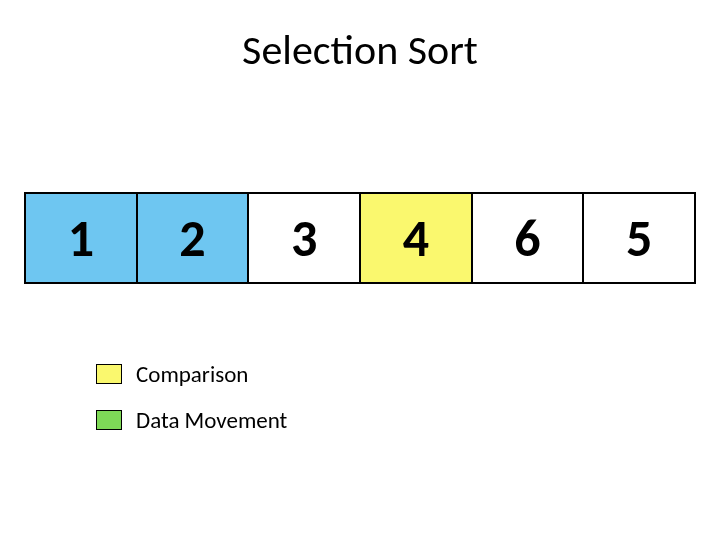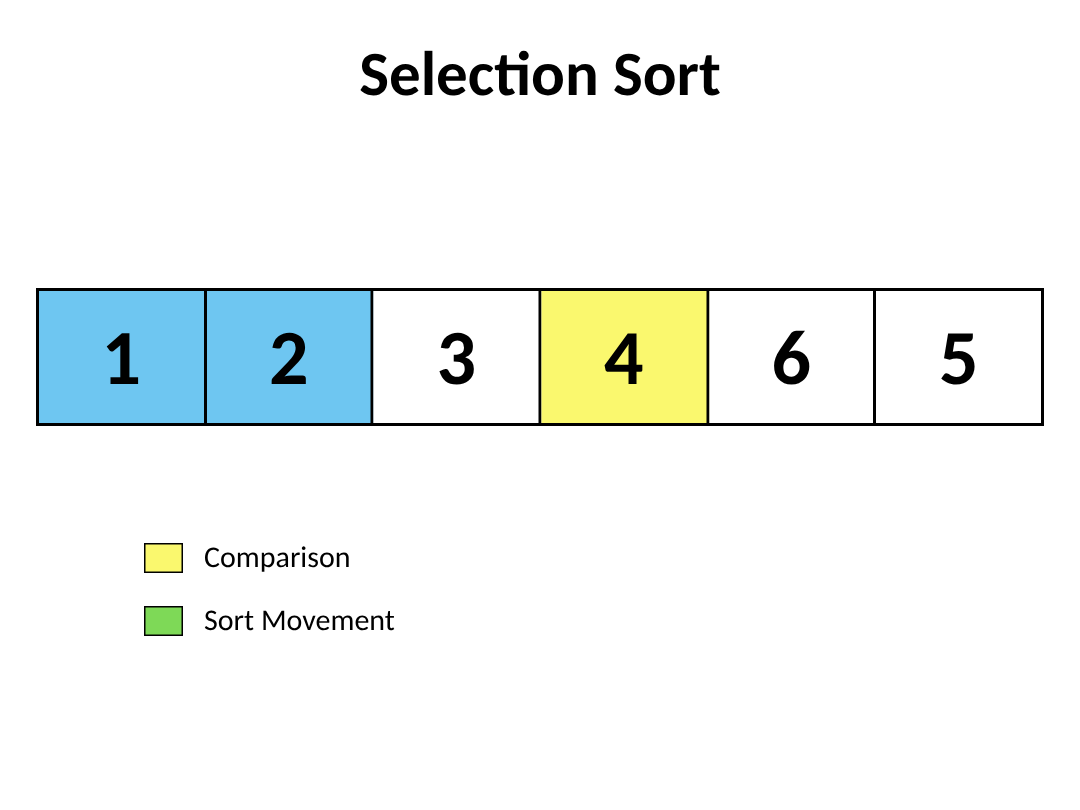--- a/index.html
+++ b/index.html
@@ -10,21 +10,21 @@
       font-family: Calibri, Arial, sans-serif;
       position: relative;
     }
     .title {
       position: absolute;
       top: 24px;
       left: 0;
       width: 100%;
       text-align: center;
       font-size: 42px;
-      font-weight: 700;
+      font-weight: 400;
       color: #000;
     }
     .array {
       position: absolute;
       top: 192px;
       left: 24px;
       width: 672px;
       height: 92px;
       display: flex;
       border: 2px solid #000;
@@ -60,21 +60,21 @@
     }
     .swatch {
       width: 26px;
       height: 20px;
       border: 1px solid #000;
     }
     .swatch.comparison { background: #faf86e; }
     .swatch.datamove { background: #7ed957; }
     .swatch.sorted { background: #6ec6f1; }
     .legend-label {
-      font-size: 20px;
+      font-size: 23px;
       color: #000;
     }
   </style>
 </head>
 <body>
 
 <div class="title">Selection Sort</div>
 
 <div class="array">
   <div class="cell sorted">1</div>
@@ -85,15 +85,15 @@
   <div class="cell plain">5</div>
 </div>
 
 <div class="legend">
   <div class="legend-row">
     <div class="swatch comparison"></div>
     <div class="legend-label">Comparison</div>
   </div>
   <div class="legend-row">
     <div class="swatch datamove"></div>
-    <div class="legend-label">Sort Movement</div>
+    <div class="legend-label">Data Movement</div>
   </div>
 </div>
 
 </body></html>

